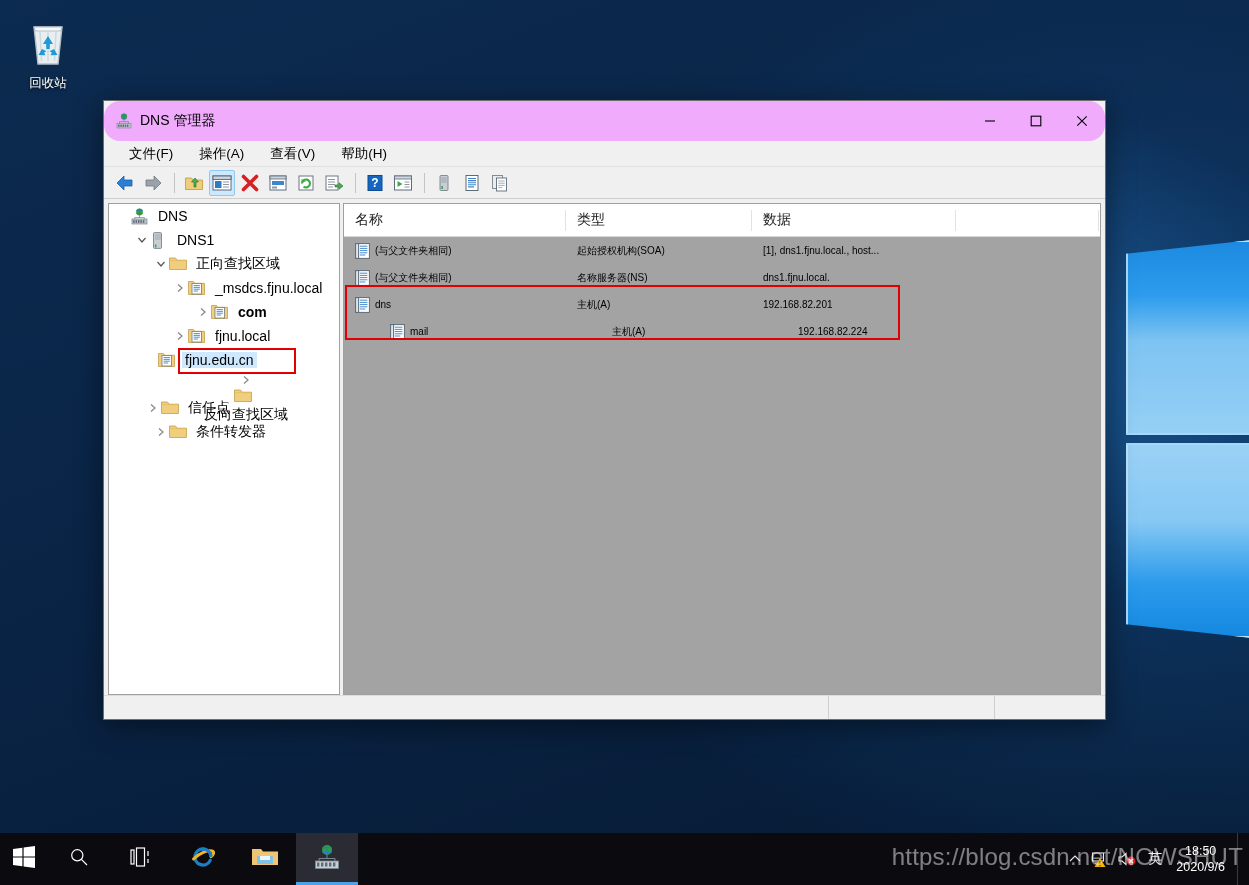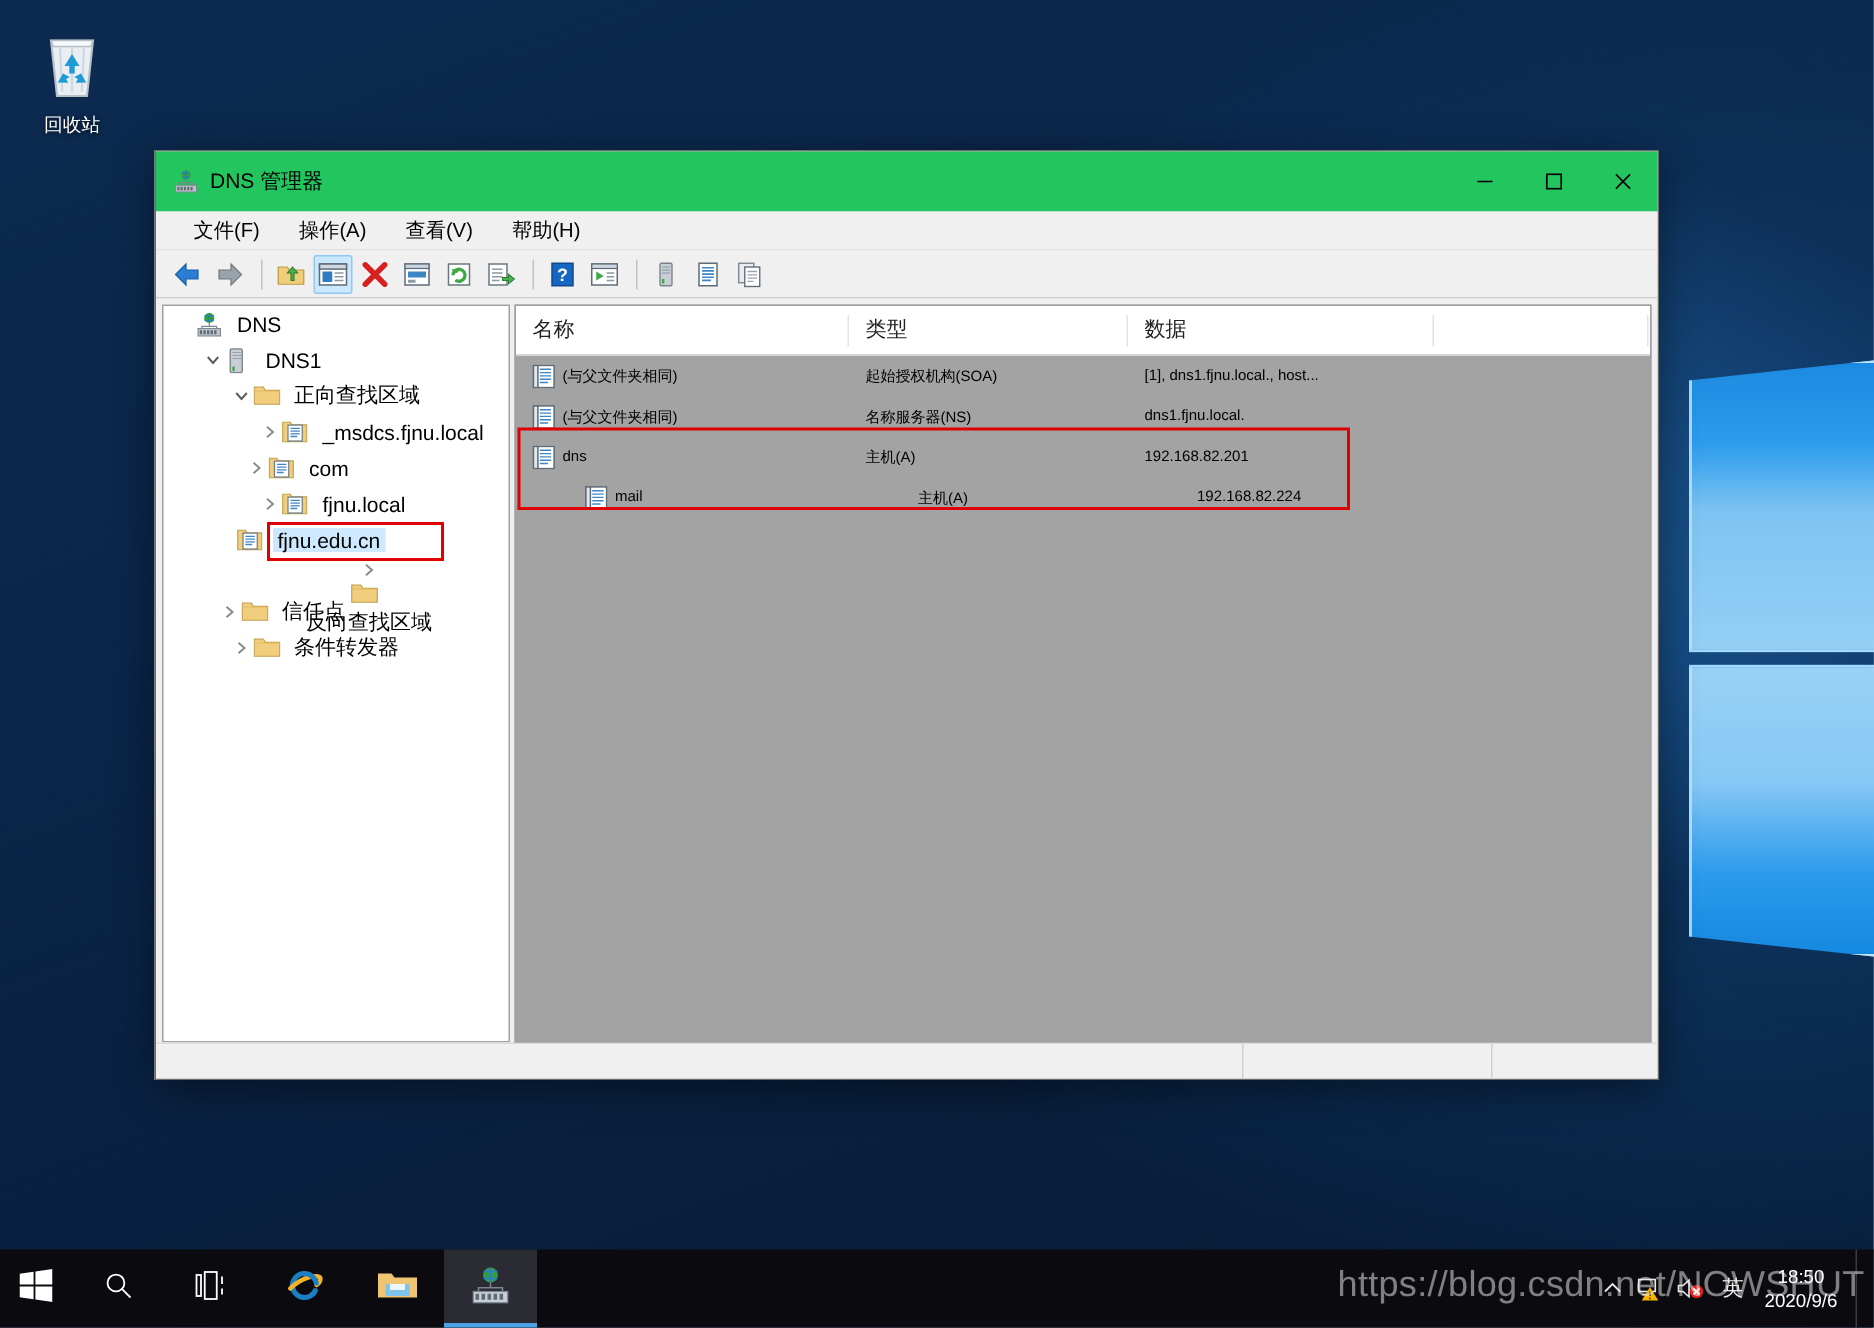--- a/index.html
+++ b/index.html
@@ -53,22 +53,23 @@
   
   #dns-window {
     position: absolute; left: 103px; top: 100px;
     width: 1003px; height: 620px;
     background: #f0f0f0;
     border: 1px solid #6d6d6d;
     box-shadow: 0 6px 26px rgba(0,0,0,0.45);
     display: flex; flex-direction: column;
   }
   #titlebar {
-    height: 40px; background: #22c55e; display: flex; align-items: center;
+    height: 40px; background: #f0abfc; display: flex; align-items: center;
     flex: 0 0 40px;
+    border-radius: 16px;
   }
   #titlebar-icon { width: 16px; height: 16px; margin: 0 8px 0 12px; position: relative; }
   #titlebar-text { font-size: 14px; color: #000; flex: 1; }
   .caption-btn {
     width: 46px; height: 40px; display: flex; align-items: center; justify-content: center;
     color: #000;
   }
 
   
   #menubar {
@@ -398,21 +399,21 @@
                   <path d="M3 1.5 L7 5 L3 8.5" fill="none" stroke="#8a8a8a" stroke-width="1.3"></path>
                 </svg>
               </span>
               <span class="ticon"><svg width="17" height="16" viewBox="0 0 17 16">
                   <path d="M0.5 1.5 h5 l1.2 1.8 H16.5 V14.5 H0.5 z" fill="#f1cd7e" stroke="#c1a04f" stroke-width="0.8"></path>
                   <rect x="4" y="3.4" width="9.5" height="10.6" fill="#fff" stroke="#6f7b86" stroke-width="0.8"></rect>
                   <path d="M5.6 5.6 h6.3 M5.6 7.4 h6.3 M5.6 9.2 h6.3 M5.6 11 h4.5" stroke="#3f86c9" stroke-width="0.9"></path>
                 </svg></span>
               <span class="tlabel">_msdcs.fjnu.local</span>
             </div>
-            <div class="tree-row" style="padding-left: 54px;">
+            <div class="tree-row" style="padding-left: 86px; font-weight: bold;">
               <span class="twisty">
                 <svg width="10" height="10" viewBox="0 0 10 10">
                   <path d="M3 1.5 L7 5 L3 8.5" fill="none" stroke="#8a8a8a" stroke-width="1.3"></path>
                 </svg>
               </span>
               <span class="ticon"><svg width="17" height="16" viewBox="0 0 17 16">
                   <path d="M0.5 1.5 h5 l1.2 1.8 H16.5 V14.5 H0.5 z" fill="#f1cd7e" stroke="#c1a04f" stroke-width="0.8"></path>
                   <rect x="4" y="3.4" width="9.5" height="10.6" fill="#fff" stroke="#6f7b86" stroke-width="0.8"></rect>
                   <path d="M5.6 5.6 h6.3 M5.6 7.4 h6.3 M5.6 9.2 h6.3 M5.6 11 h4.5" stroke="#3f86c9" stroke-width="0.9"></path>
                 </svg></span>

